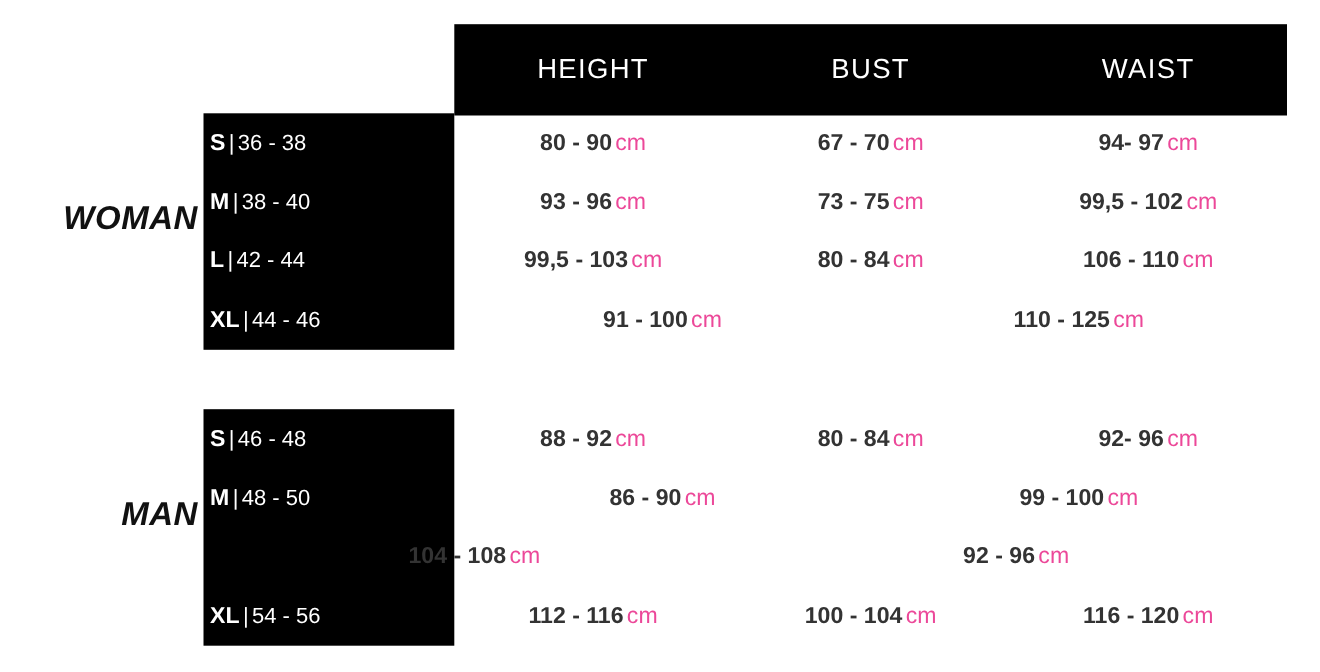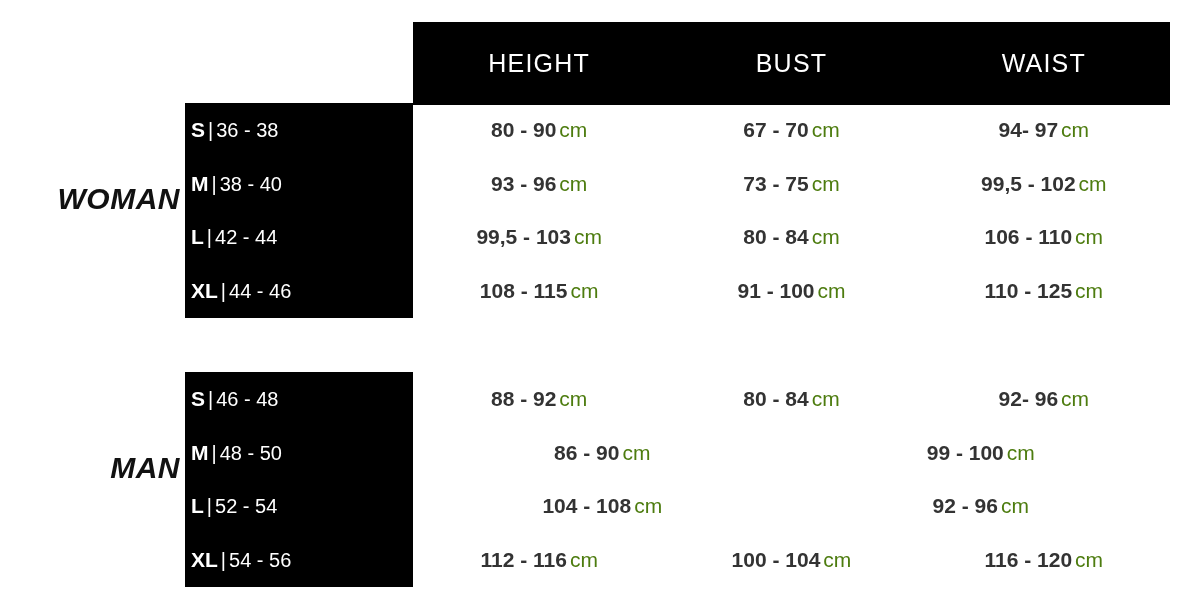--- a/index.html
+++ b/index.html
@@ -114,21 +114,21 @@
     color: #3c3c3c;
     font-size: 21px;
     white-space: nowrap;
   }
   .meas-cell .val {
     font-weight: bold;
     color: #333333;
   }
   .meas-cell .unit {
     font-weight: normal;
-    color: #4d7c0f;
+    color: #ec4899;
     padding-left: 3px;
   }
 </style>
 </head>
 <body>
 
 <div class="sheet">
 
   <div class="hdr-block"></div>
   <div class="label-block woman"></div>
@@ -187,23 +187,20 @@
       <div class="meas-cell">
         <span class="val">106 - 110</span><span class="unit">cm</span>
       </div>
     </div>
 
     <div class="row">
       <div class="size-cell">
         <span class="sz">XL</span><span class="sep">|</span><span class="rng">44 - 46</span>
       </div>
       <div class="meas-cell">
-        <span class="val">108 - 115</span><span class="unit">cm</span>
-      </div>
-      <div class="meas-cell">
         <span class="val">91 - 100</span><span class="unit">cm</span>
       </div>
       <div class="meas-cell">
         <span class="val">110 - 125</span><span class="unit">cm</span>
       </div>
     </div>
   </div>
 
   <div class="grid man">
     <div class="row">
@@ -227,23 +224,20 @@
       </div>
       <div class="meas-cell">
         <span class="val">86 - 90</span><span class="unit">cm</span>
       </div>
       <div class="meas-cell">
         <span class="val">99 - 100</span><span class="unit">cm</span>
       </div>
     </div>
 
     <div class="row">
-      <div class="size-cell">
-        <span class="sz">L</span><span class="sep">|</span><span class="rng">52 - 54</span>
-      </div>
       <div class="meas-cell">
         <span class="val">104 - 108</span><span class="unit">cm</span>
       </div>
       <div class="meas-cell">
         <span class="val">92 - 96</span><span class="unit">cm</span>
       </div>
     </div>
 
     <div class="row">
       <div class="size-cell">

